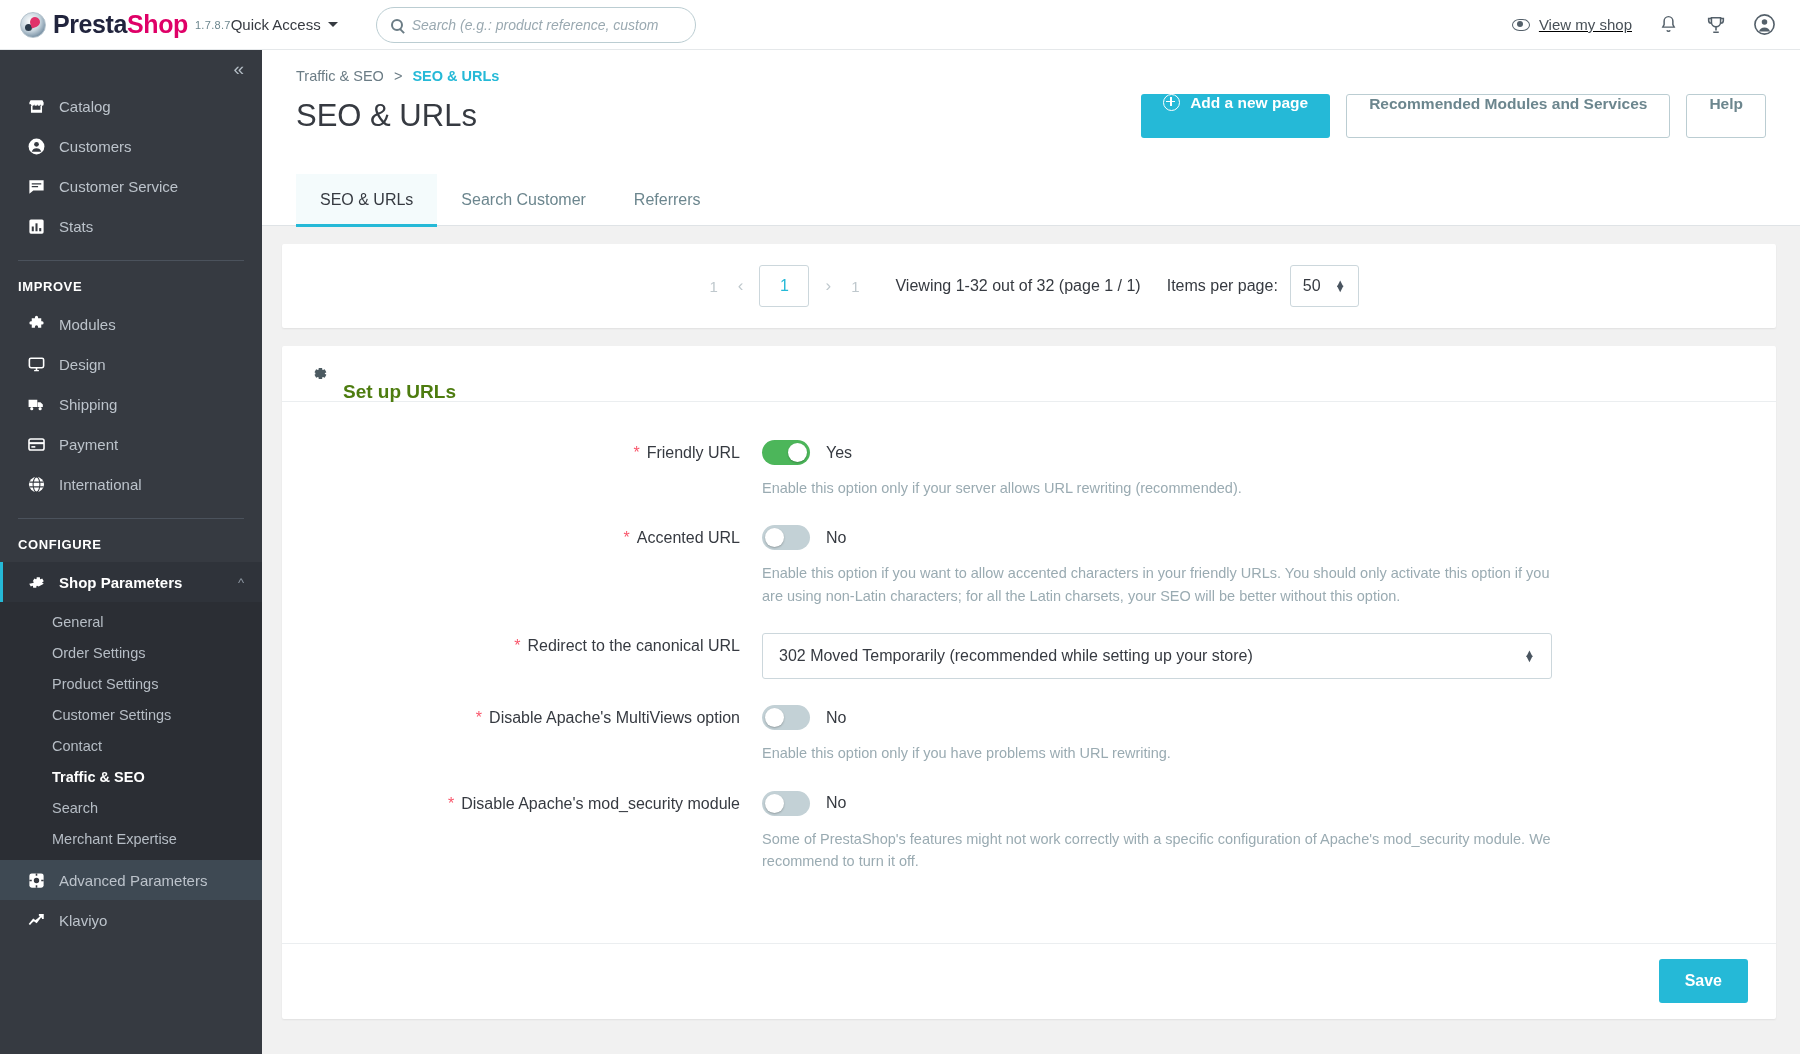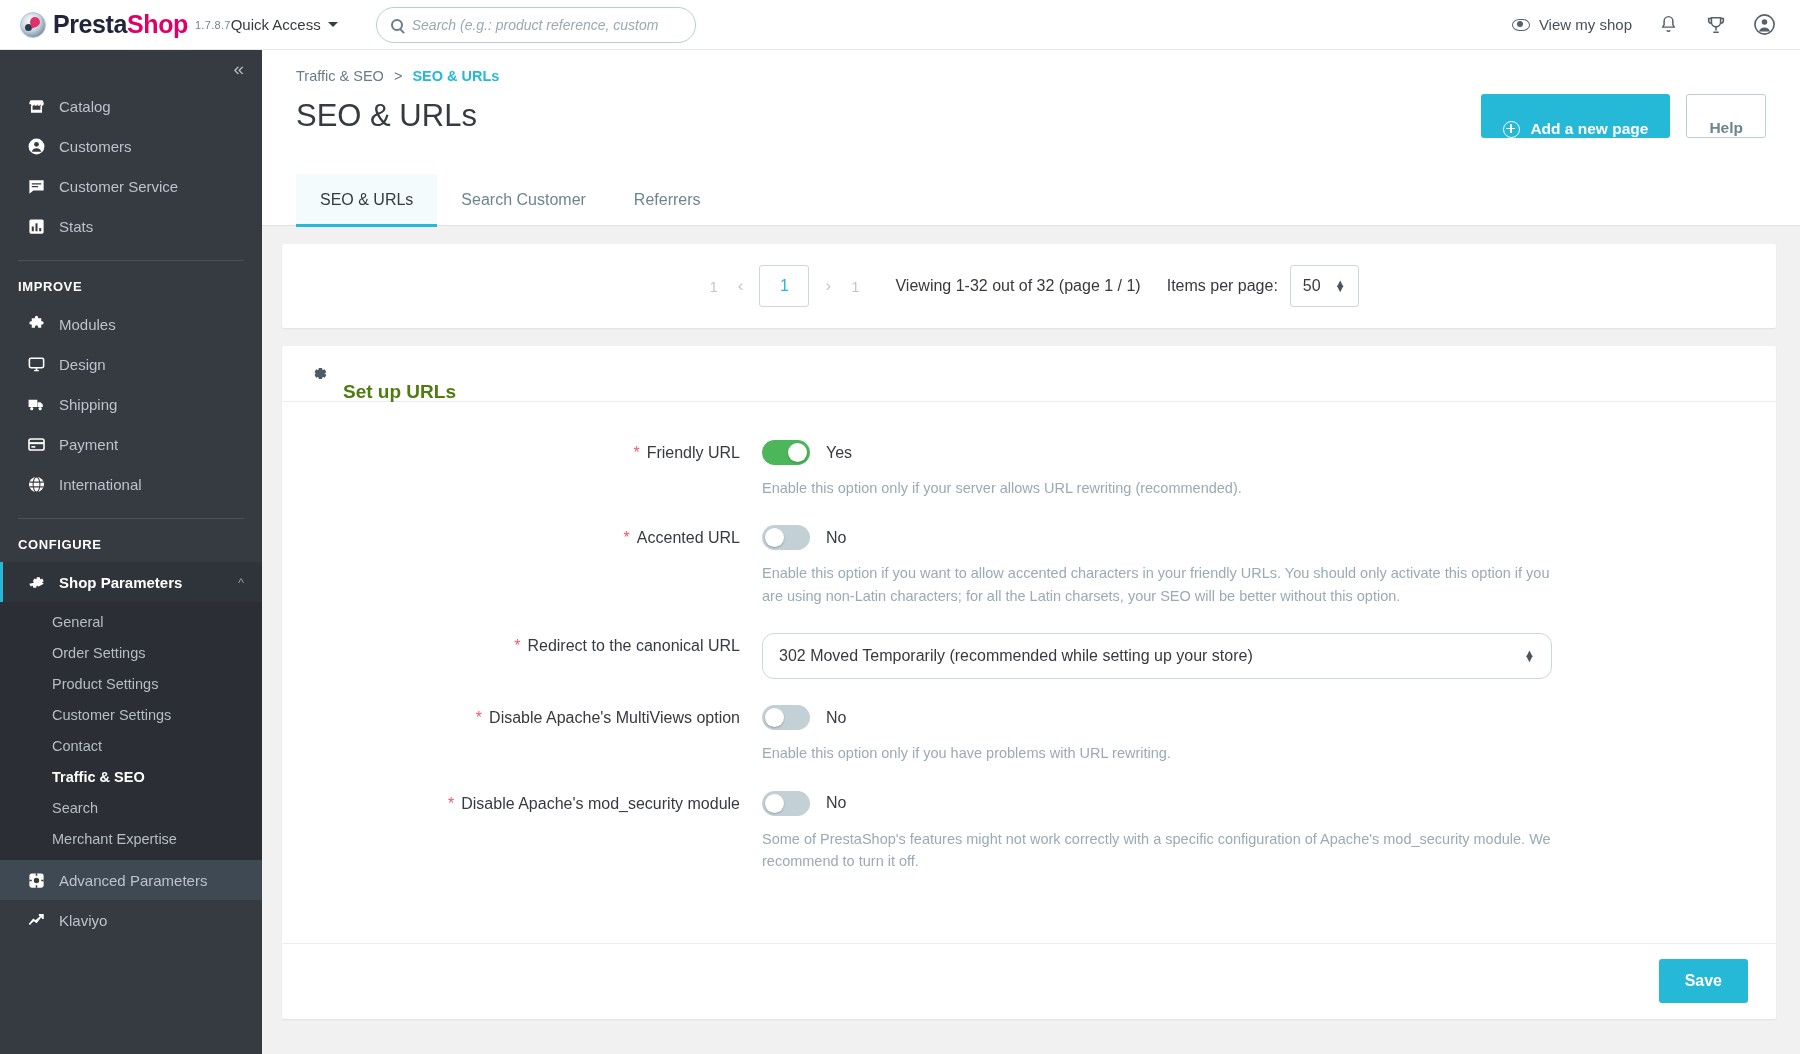--- a/index.html
+++ b/index.html
@@ -76,21 +76,21 @@
   #search-input::placeholder { color: #9aa9b1; font-style: italic; }
   .mag {
     width: 12px; height: 12px; border: 2px solid #6b7c85;
     border-radius: 50%; position: relative; flex: none;
   }
   .mag::after {
     content: ""; position: absolute; width: 2px; height: 6px;
     background: #6b7c85; right: -2px; bottom: -5px; transform: rotate(-45deg);
   }
 
-  #top-right { margin-left: auto; display: flex; align-items: center; gap: 26px; margin-right: 24px; }
+  #top-right { margin-left: auto; display: flex; align-items: center; gap: 26px; margin-right: 24px; text-decoration: underline; }
   #view-shop { display: flex; align-items: center; font-size: 15px; color: #485057; cursor: pointer; }
   .eye {
     width: 18px; height: 12px; margin-right: 9px; position: relative; flex: none;
     border: 1.6px solid #54606a;
     border-radius: 50% 50% 50% 50% / 60% 60% 60% 60%;
   }
   .eye::after {
     content:""; position: absolute; width: 6px; height: 6px; border-radius: 50%;
     background: #54606a; left: 4px; top: 1px;
   }
@@ -142,21 +142,21 @@
   }
   #page-header { background: #ffffff; padding: 12px 34px 0 34px; height: 124px; }
   #breadcrumb { font-size: 14.5px; color: #6b7c85; padding-top: 6px; }
   #breadcrumb .crumb-current { color: #25b9d7; font-weight: bold; }
   #breadcrumb .sep { margin: 0 6px; color: #6b7c85; }
   #title-row { display: flex; align-items: center; margin-top: 10px; }
   #page-title { font-size: 31px; color: #363a41; font-weight: normal; }
   #header-actions { margin-left: auto; display: flex; align-items: center; gap: 16px; }
   .btn {
     height: 44px; border-radius: 3px; font-size: 15.5px;
-    display: flex; align-items: flex-end; justify-content: center;
+    display: flex; align-items: flex-start; justify-content: center;
     cursor: pointer; padding: 0 22px; white-space: nowrap;
     font-family: "Liberation Sans", sans-serif;
   }
   .btn-primary { background: #25b9d7; color: #ffffff; font-weight: bold; border: none; }
   .btn-outline { background: #ffffff; color: #6c868e; border: 1px solid #bbcdd2; font-weight: bold; }
   .plus-circle {
     width: 17px; height: 17px; border-radius: 50%; border: 1.8px solid #fff;
     position: relative; margin-right: 10px; flex: none;
   }
   .plus-circle::before, .plus-circle::after {
@@ -225,21 +225,21 @@
   }
   .toggle.on { background: #4cb65a; }
   .toggle.on .knob { right: 3px; }
   .toggle.off { background: #c3d1d6; }
   .toggle.off .knob { left: 3px; }
   .toggle-text { font-size: 16px; color: #363a41; margin-left: 16px; }
   .fhelp {
     font-size: 14.5px; color: #9aabb2; margin-top: 12px; max-width: 800px; line-height: 1.55;
   }
   .fselect {
-    height: 46px; border: 1px solid #ccd7dc; border-radius: 12px; background: #fff;
+    height: 46px; border: 1px solid #ccd7dc; border-radius: 3px; background: #fff;
     display: flex; align-items: center; padding: 0 16px; width: 790px;
     font-size: 16px; color: #363a41; cursor: pointer;
   }
   .fselect .updown { margin-left: auto; }
 
   #card-footer {
     border-top: 1px solid #ebeef0; height: 76px;
     display: flex; align-items: center; justify-content: flex-end; padding-right: 28px;
   }
   .btn-save {
@@ -466,20 +466,23 @@
       <span>Traffic &amp; SEO</span>
       <span class="sep">&gt;</span>
       <span class="crumb-current">SEO &amp; URLs</span>
     </div>
     <div id="title-row">
       <h1 id="page-title">SEO &amp; URLs</h1>
       <div id="header-actions">
         <div class="btn btn-primary">
           <span class="plus-circle"></span>
           <span>Add a new page</span>
+        </div>
+        <div class="btn btn-outline">
+          <span>Recommended Modules and Services</span>
         </div>
         <div class="btn btn-outline">
           <span>Help</span>
         </div>
       </div>
     </div>
   </div>
 
   <div id="tabs">
     <div class="tab active">

